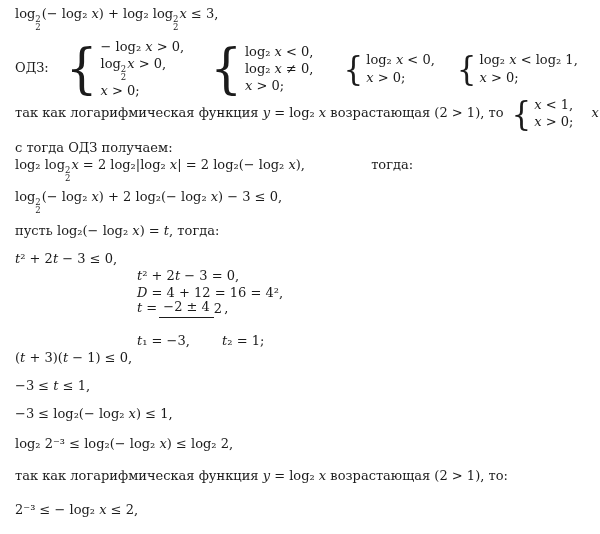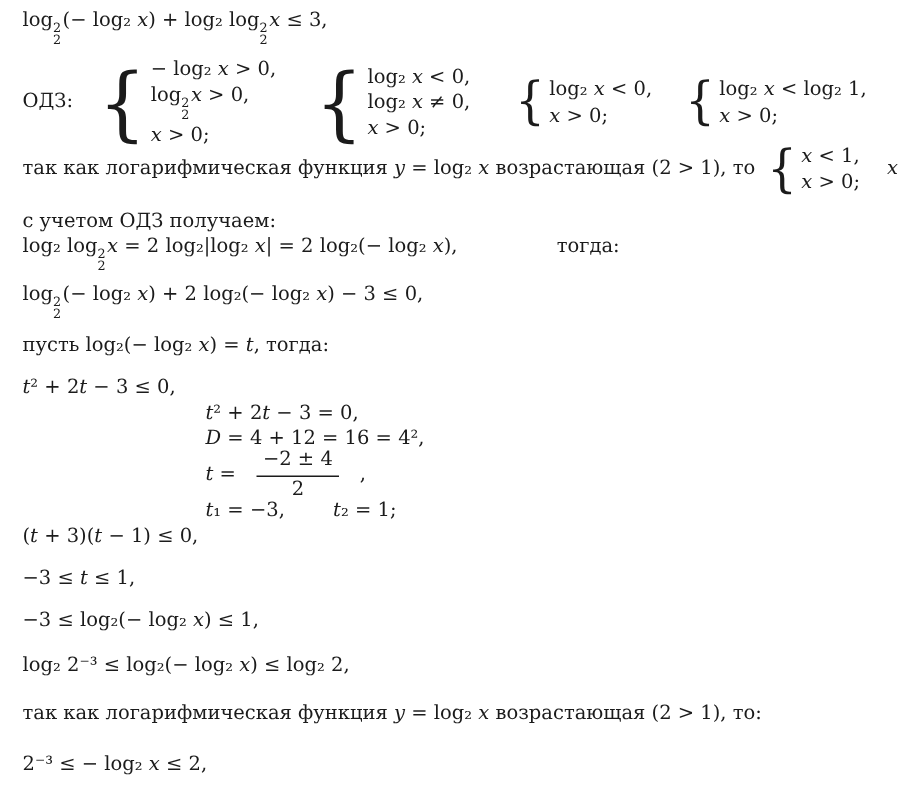--- a/index.html
+++ b/index.html
@@ -17,22 +17,22 @@
   .math em { font-style: italic; font-family: "DejaVu Serif", serif; }
   .rm { font-style: normal; }
   
   .ss {
     display: inline-flex; flex-direction: column; align-items: flex-start;
     font-size: 8.5px; line-height: 1.02; vertical-align: -3.5px;
     font-style: normal; margin-right: 1px;
   }
   
   .frac {
-    display: inline-flex; flex-direction: column; align-items: center;
-    vertical-align: middle; margin: 0 14px;
+    display: inline-flex; align-items: center;
+    vertical-align: middle; margin: 0 2px;
   }
   .frac .num { border-bottom: 1px solid #1b1b1b; padding: 0 4px 1px 4px; }
   .frac .den { padding-top: 1px; }
   
   .cases { display: inline-flex; align-items: center; }
   .brace {
     font-family: "DejaVu Serif", serif; font-weight: 400; color: #1b1b1b;
     display: inline-block; line-height: 1;
   }
   .b3 { font-size: 50px; transform: scaleY(1.08); margin-right: 3px; }
@@ -99,21 +99,21 @@
     <span class="cases gap8">
       <span class="brace b2">{</span>
       <span class="crows">
           <div class="crow math"><em>x</em> &lt; 1,</div>
           <div class="crow math"><em>x</em> &gt; 0;</div>
         </span>
     </span>
     <span class="math gap18"><em>x</em> ∈ (0; 1);</span>
   </div>
 
-  <div class="line math" style="top:140px; left:15px">с учетом ОДЗ получаем:</div>
+  <div class="line math" style="top:140px; left:15px">с тогда ОДЗ получаем:</div>
 
   <div class="line" style="top:157px; left:15px">
     <span class="math"><span class="rm">log</span>₂ <span class="rm">log</span><span class="ss">
           <span>2</span>
           <span>2</span>
         </span><em>x</em> = 2 <span class="rm">log</span>₂|<span class="rm">log</span>₂ <em>x</em>| = 2 <span class="rm">log</span>₂(− <span class="rm">log</span>₂ <em>x</em>),</span>
     <span class="math gap42">тогда:</span>
   </div>
 
   <div class="line math" style="top:189px; left:15px"><span class="rm">log</span><span class="ss">

